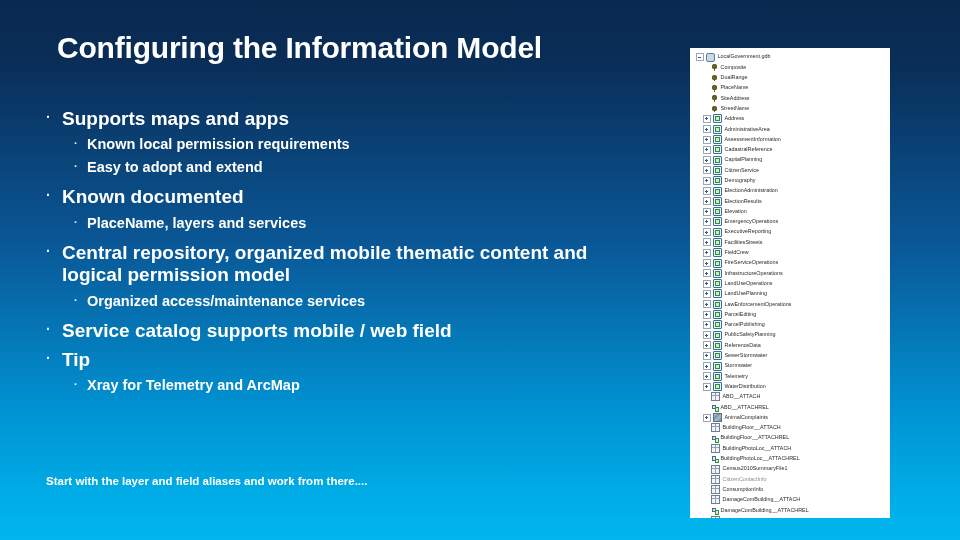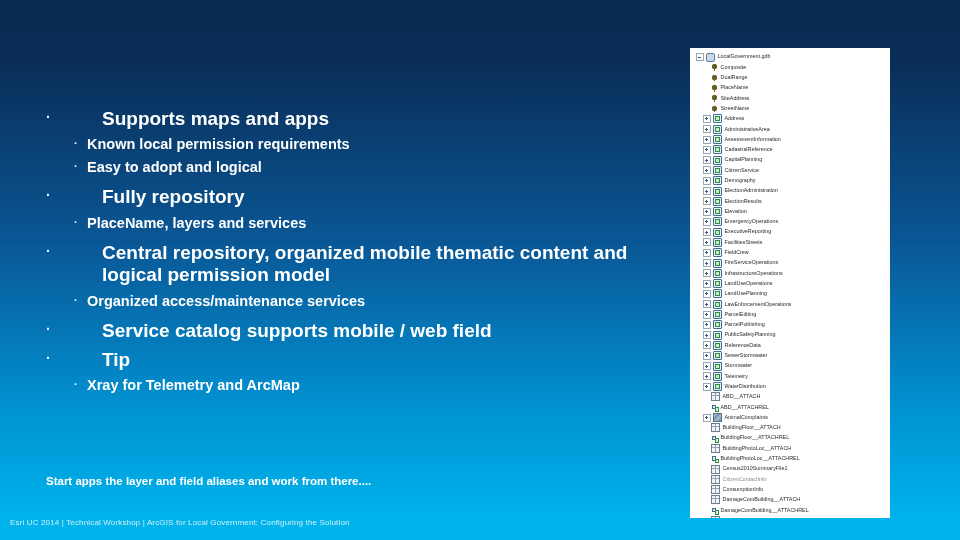--- a/index.html
+++ b/index.html
@@ -18,21 +18,21 @@
   }
 
   .body-list{position:absolute;left:46px;top:108px;width:600px;}
 
   .l1{
     display:flex;align-items:flex-start;
     color:#ffffff;font-size:19px;font-weight:bold;
     margin:0 0 6px 0;line-height:1.18;
   }
   .l1 .bul{width:16px;flex:0 0 16px;font-size:14px;line-height:1.35;opacity:.95;}
-  .l1 .txt{flex:1;margin-left:40px;}
+  .l1 .txt{flex:1;}
 
   .l2{
     display:flex;align-items:flex-start;
     color:#ffffff;font-size:14.5px;font-weight:bold;
     margin:0 0 5px 0;line-height:1.2;padding-left:28px;
   }
   .l2 .bul{width:13px;flex:0 0 13px;font-size:11px;line-height:1.45;opacity:.95;}
   .l2 .txt{flex:1;}
 
   .spacer-sm{height:5px;}
@@ -114,38 +114,39 @@
      linear-gradient(135deg,#9fb7cc 0 25%,#7e99b2 25% 50%,#9fb7cc 50% 75%,#7e99b2 75% 100%);}
 
   .label{line-height:1;}
   .label.grey{color:#8d8d8d;}
 </style>
 </head>
 <body>
 
 <div id="slide">
 
+  <div class="title">Configuring the Information Model</div>
 
   <div class="body-list" id="bullet-list">
       <div class="l1">
         <span class="bul">·</span>
         <span class="txt">Supports maps and apps</span>
       </div>
       <div class="l2">
         <span class="bul">·</span>
         <span class="txt">Known local permission requirements</span>
       </div>
       <div class="l2">
         <span class="bul">·</span>
-        <span class="txt">Easy to adopt and logical</span>
+        <span class="txt">Easy to adopt and extend</span>
       </div>
       <div class="spacer-sm"></div>
       <div class="l1">
         <span class="bul">·</span>
-        <span class="txt">Fully repository</span>
+        <span class="txt">Known documented</span>
       </div>
       <div class="l2">
         <span class="bul">·</span>
         <span class="txt">PlaceName, layers and services</span>
       </div>
       <div class="spacer-sm"></div>
       <div class="l1">
         <span class="bul">·</span>
         <span class="txt">Central repository, organized mobile thematic content and logical permission model</span>
       </div>
@@ -161,23 +162,22 @@
       <div class="l1">
         <span class="bul">·</span>
         <span class="txt">Tip</span>
       </div>
       <div class="l2">
         <span class="bul">·</span>
         <span class="txt">Xray for Telemetry and ArcMap</span>
       </div>
     </div>
 
-  <div class="closing">Start apps the layer and field aliases and work from there....</div>
-
-  <div class="footer">Esri UC 2014 | Technical Workshop |  ArcGIS for Local Government: Configuring the Solution</div>
+  <div class="closing">Start with the layer and field aliases and work from there....</div>
+
 
   <div class="panel">
     <div class="tree" id="tree">
         <div class="node" style="padding-left: 6px;">
           <span class="exp minus"></span>
           <span class="ico gdb"></span>
           <span class="label">LocalGovernment.gdb</span>
         </div>
         <div class="node" style="padding-left: 13px;">
           <span class="exp none"></span>

